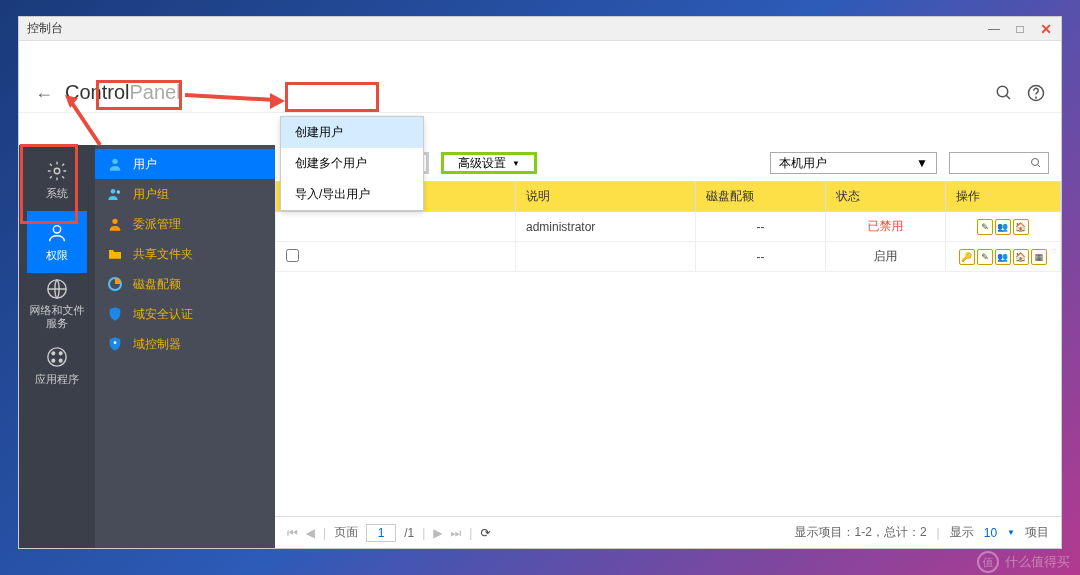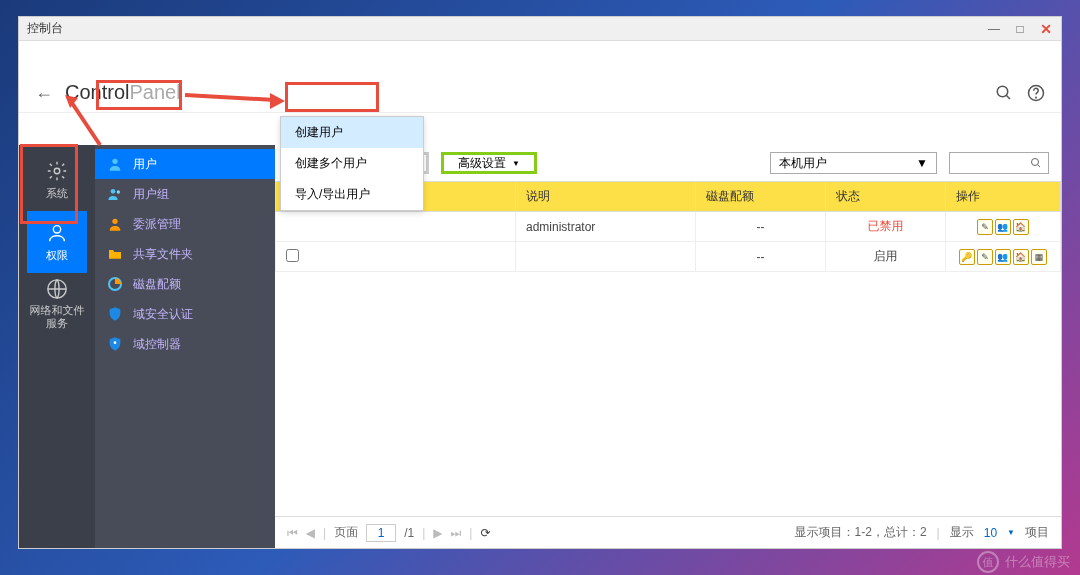--- a/index.html
+++ b/index.html
@@ -15,21 +15,21 @@
     .header-title { font-size: 20px; color: #333; }
     .header-title .light { color: #aaa; }
     .header-right { margin-left: auto; display: flex; gap: 14px; align-items: center; }
     .header-icon { width: 18px; height: 18px; cursor: pointer; color: #555; }
     .body { flex: 1; display: flex; overflow: hidden; }
     .sidenav { width: 76px; background: #3a3f4a; display: flex; flex-direction: column; align-items: center; padding-top: 4px; }
     .sidenav-item { width: 60px; height: 62px; display: flex; flex-direction: column; align-items: center; justify-content: center; color: #ccc; font-size: 11px; cursor: pointer; gap: 4px; }
     .sidenav-item.active { background: #007aff; color: #fff; }
     .sidenav-icon { width: 22px; height: 22px; }
     .subnav { width: 180px; background: #474c58; display: flex; flex-direction: column; padding-top: 4px; }
-    .subnav-item { height: 30px; display: flex; align-items: center; padding: 0 12px; color: #c4b5fd; font-size: 12px; cursor: pointer; gap: 10px; }
+    .subnav-item { height: 30px; display: flex; align-items: center; padding: 0 12px; color: #eab308; font-size: 12px; cursor: pointer; gap: 10px; }
     .subnav-item.active { background: #007aff; color: #fff; }
     .subnav-icon { width: 16px; height: 16px; flex-shrink: 0; }
     .content { flex: 1; display: flex; flex-direction: column; background: #fff; }
     .toolbar { height: 36px; display: flex; align-items: center; padding: 6px 12px; gap: 12px; }
     .tb-btn { height: 22px; border: 3px solid #84cc16; background: #fff; font-size: 12px; padding: 0 14px; cursor: pointer; display: flex; align-items: center; gap: 6px; }
     .tb-btn .caret { font-size: 8px; }
     .tb-btn.disabled { color: #c2410c; border-color: #ccc; }
     .tb-select { height: 22px; border: 1px solid #aaa; font-size: 12px; padding: 0 8px; width: 167px; display: flex; align-items: center; justify-content: space-between; cursor: pointer; }
     .tb-search { height: 22px; border: 1px solid #aaa; width: 100px; display: flex; align-items: center; justify-content: flex-end; padding: 0 6px; }
     .spacer { flex: 1; }
@@ -102,20 +102,30 @@
             <path d="M4 21c0-4 4-6 8-6s8 2 8 6"></path>
           </svg>
         <span>权限</span>
       </div>
       <div class="sidenav-item">
         <svg class="sidenav-icon" viewBox="0 0 24 24" fill="none" stroke="currentColor" stroke-width="1.5">
             <circle cx="12" cy="12" r="10"></circle>
             <path d="M2 12h20M12 2c3 3 3 17 0 20M12 2c-3 3-3 17 0 20"></path>
           </svg>
         <span style="text-align:center;line-height:1.2">网络和文件服务</span>
+      </div>
+      <div class="sidenav-item">
+        <svg class="sidenav-icon" viewBox="0 0 24 24" fill="none" stroke="currentColor" stroke-width="1.5">
+            <circle cx="12" cy="12" r="10"></circle>
+            <circle cx="8" cy="8" r="1.5" fill="currentColor"></circle>
+            <circle cx="16" cy="8" r="1.5" fill="currentColor"></circle>
+            <circle cx="8" cy="16" r="1.5" fill="currentColor"></circle>
+            <circle cx="16" cy="16" r="1.5" fill="currentColor"></circle>
+          </svg>
+        <span>应用程序</span>
       </div>
     </div>
 
     <div class="subnav">
       <div class="subnav-item active">
         <svg class="subnav-icon" viewBox="0 0 24 24" fill="#4fc3f7">
             <circle cx="12" cy="8" r="4"></circle>
             <path d="M4 22c0-5 4-7 8-7s8 2 8 7z"></path>
           </svg>
         <span>用户</span>

